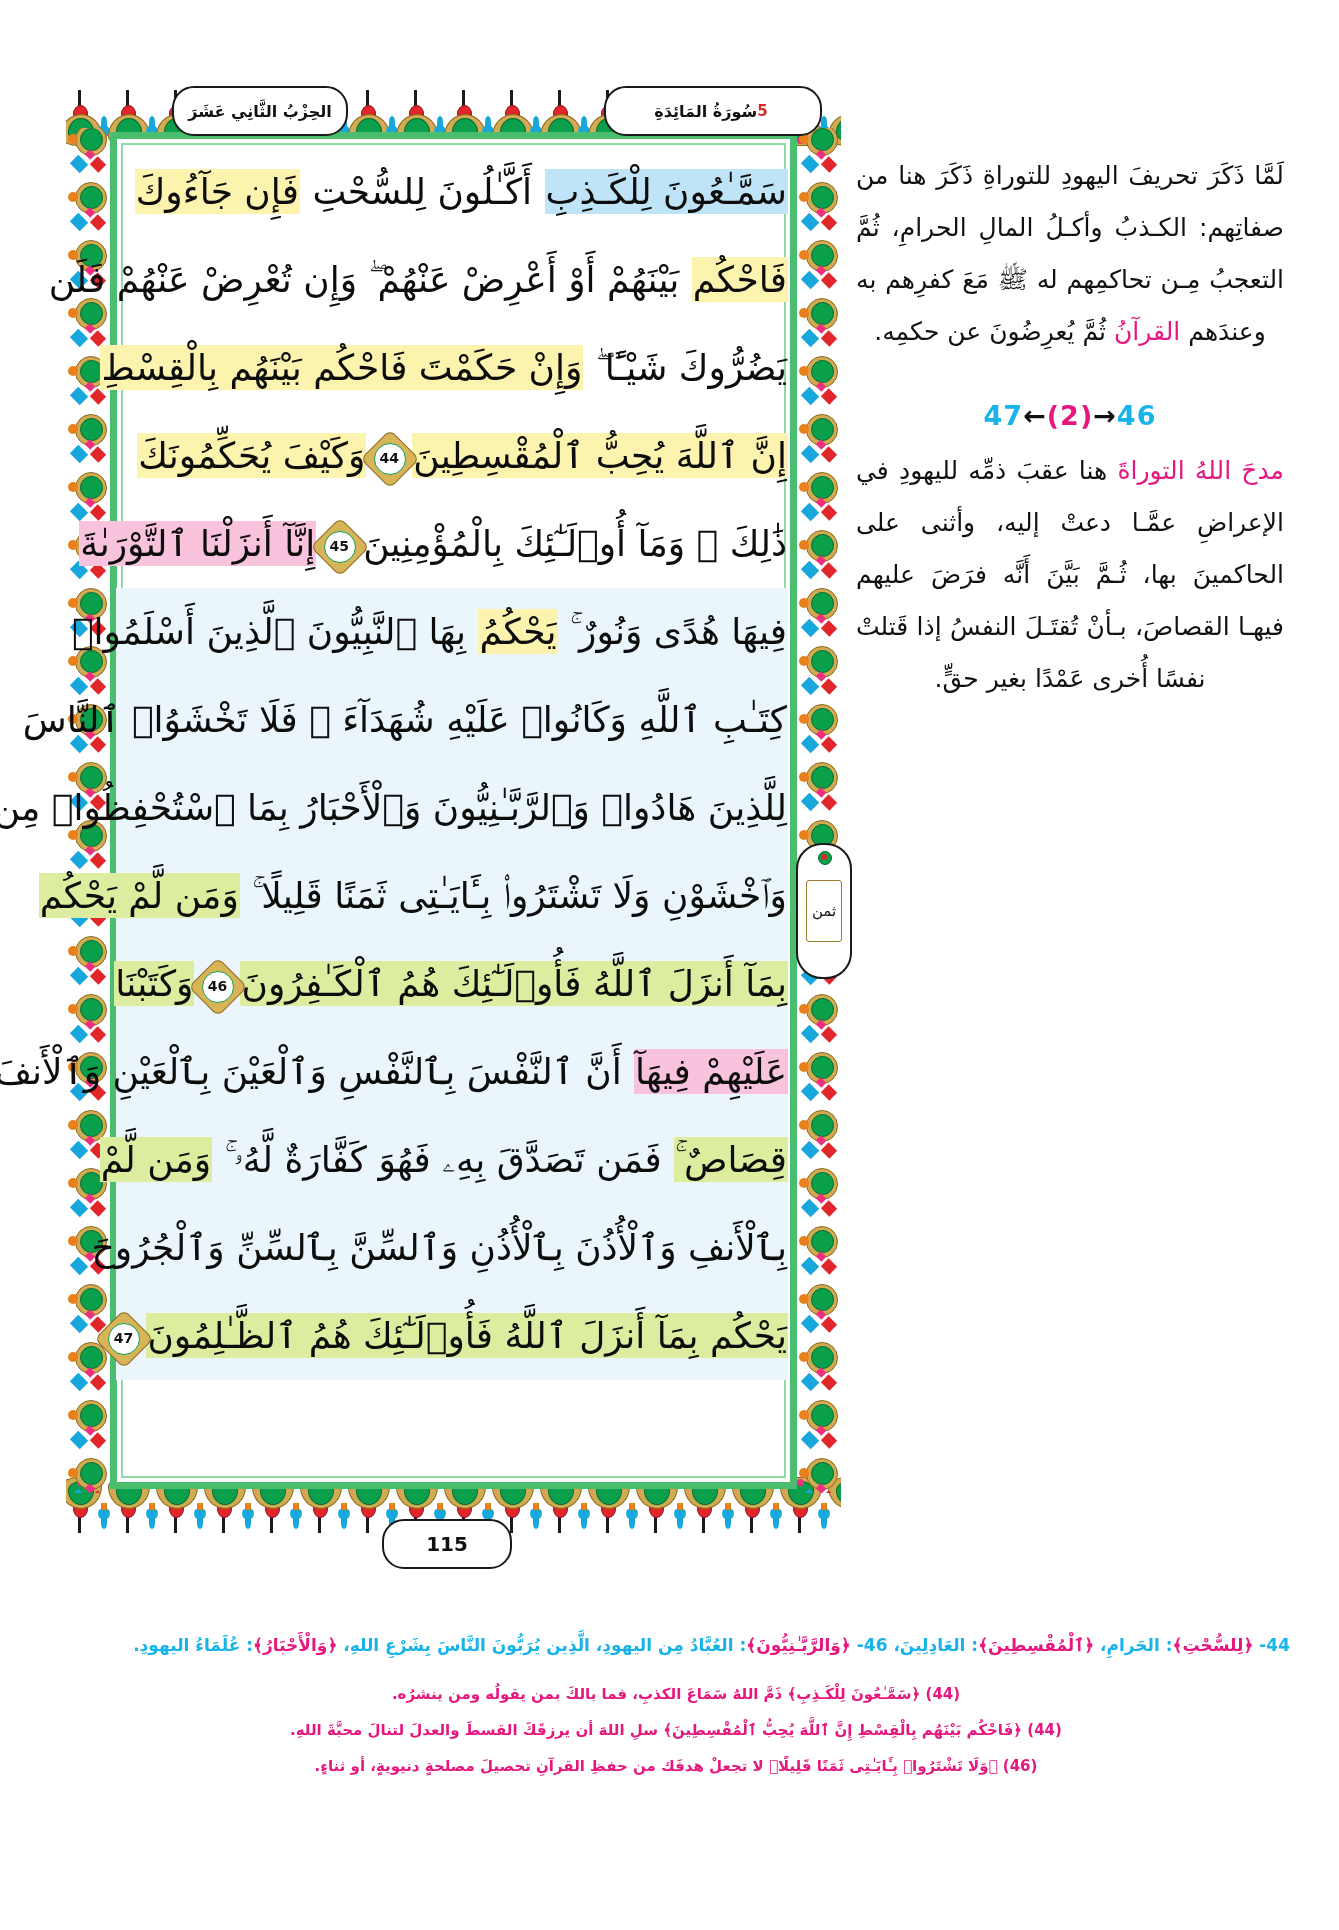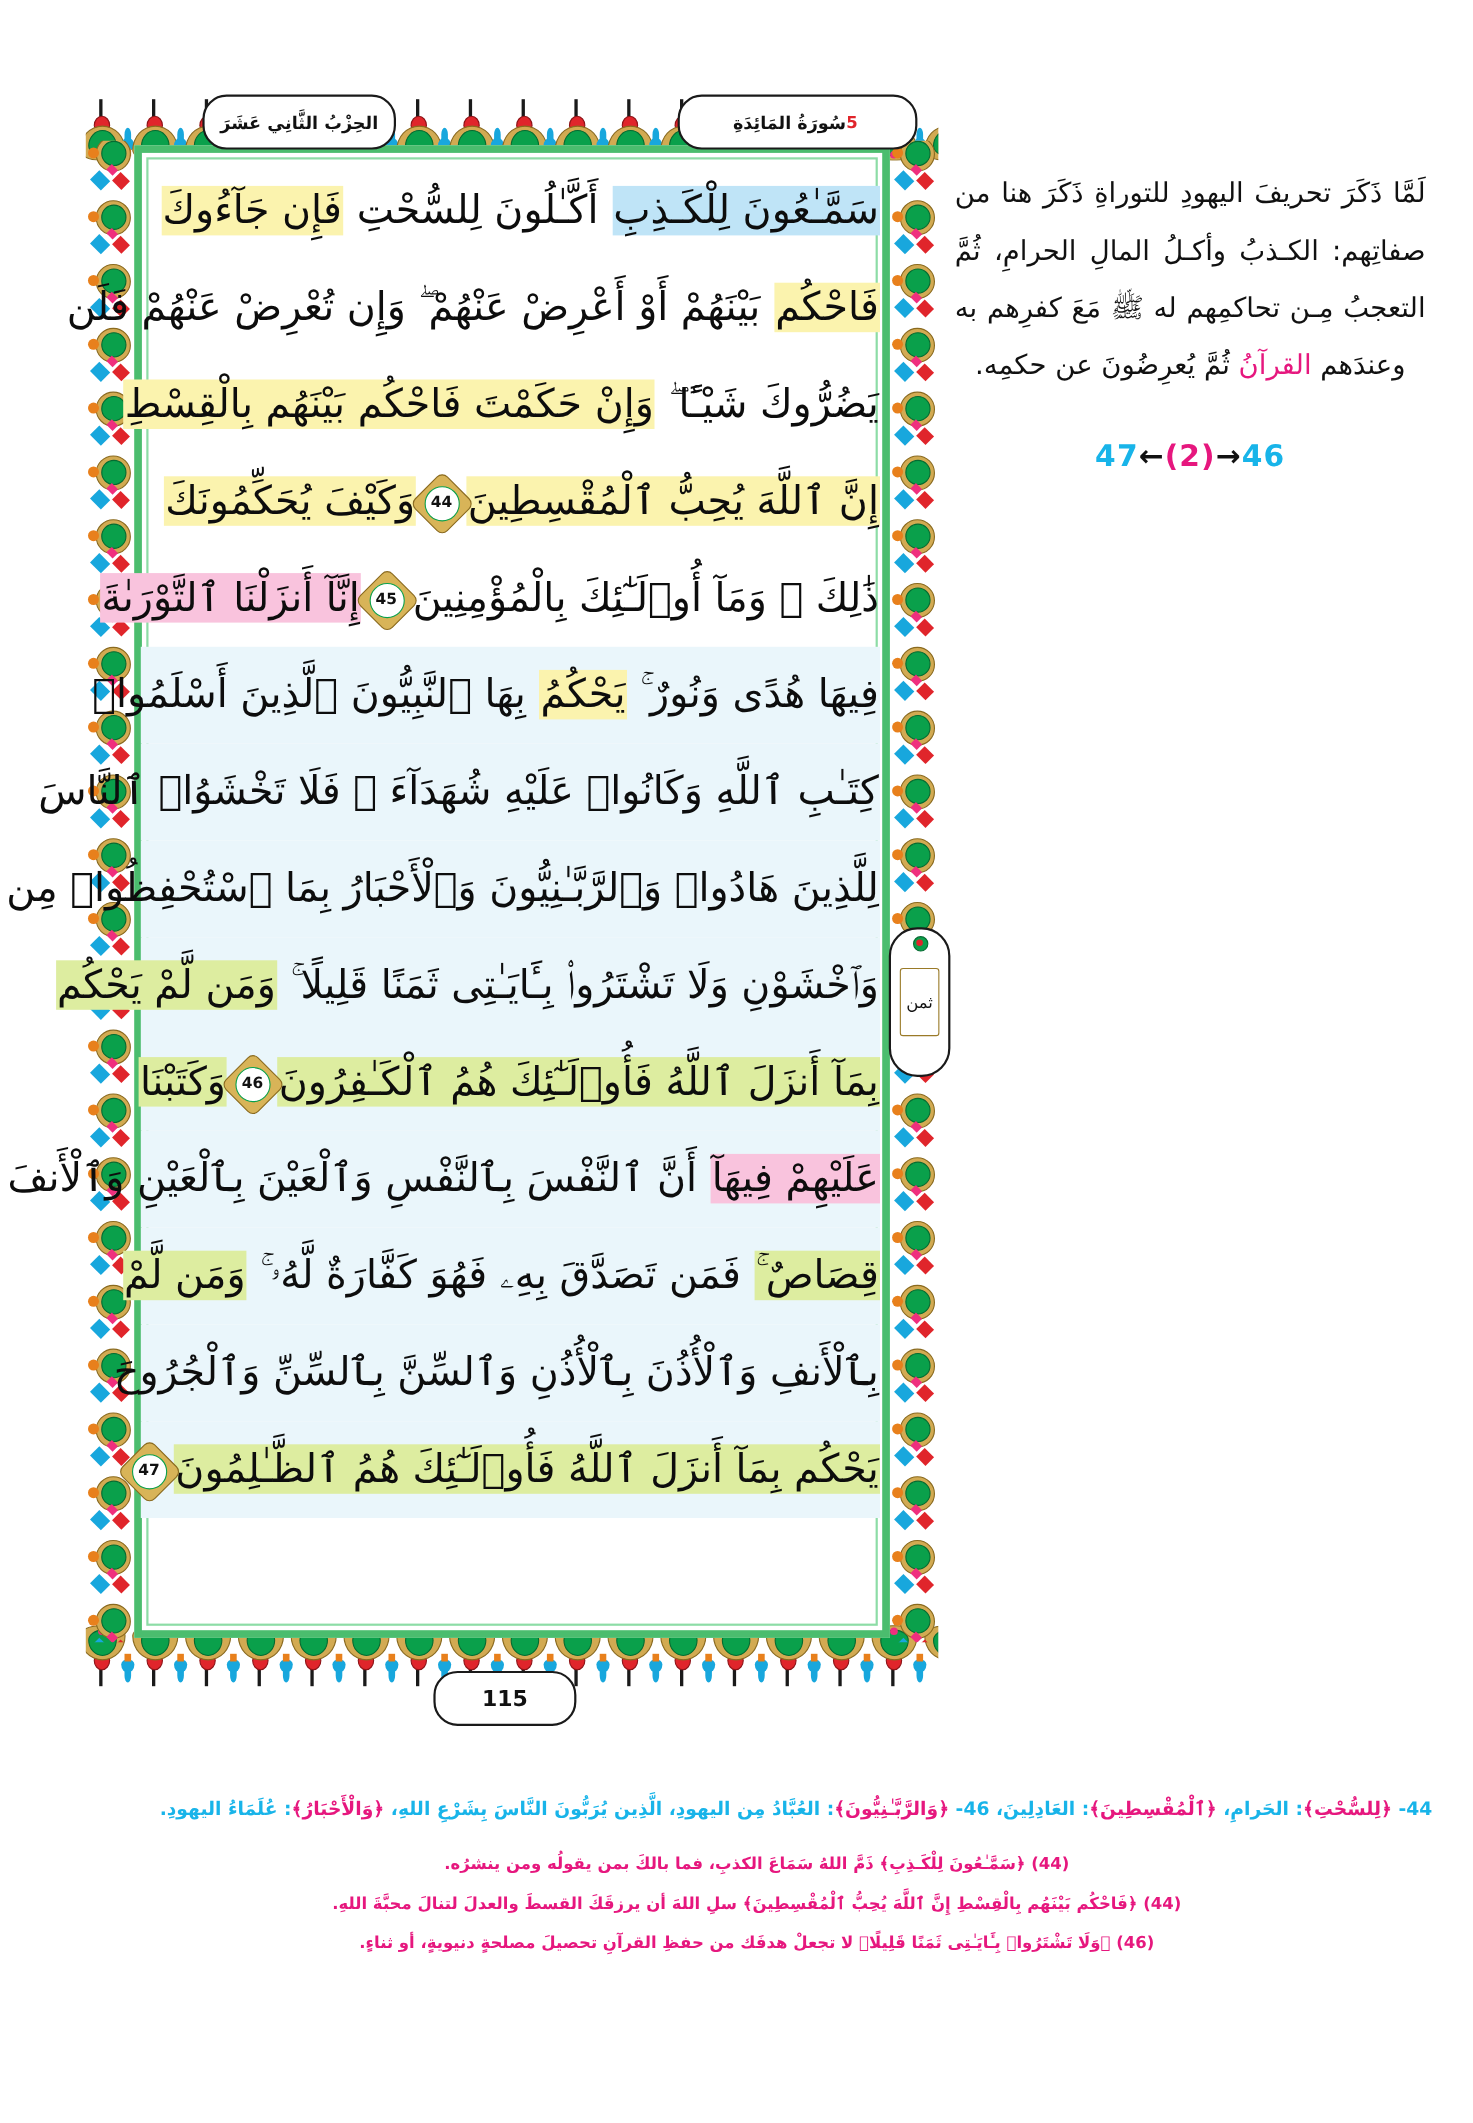--- a/index.html
+++ b/index.html
@@ -1,20 +1,20 @@
 <!DOCTYPE html>
 <html lang="ar" dir="rtl"><head>
 <meta charset="utf-8">
 <style>
   html,body{margin:0;padding:0;background:#ffffff;}
   body{width:1339px;height:1930px;position:relative;overflow:hidden;
        font-family:"DejaVu Sans","Liberation Sans",sans-serif;}
 
   
-  #page{position:absolute;left:16px;top:0;width:1076px;height:1930px;background:#fff;}
+  #page{position:absolute;left:4px;top:0;width:1076px;height:1930px;background:#fff;}
 
   
   #mushaf{position:absolute;left:62px;top:88px;width:775px;height:1445px;}
 
   .orn-band{position:absolute;background-repeat:repeat;}
 
   
   #orn-top{left:0;top:0;width:775px;height:58px;overflow:hidden;}
   #orn-bottom{left:0;bottom:0;width:775px;height:58px;overflow:hidden;}
   #orn-left{left:0;top:40px;width:44px;bottom:40px;overflow:hidden;}
@@ -962,20 +962,21 @@
     </div>
 
   <div id="pagenum-cart">
     <span>115</span>
   </div>
 
   <div id="commentary">
       <div class="c-body"><span>لَمَّا ذَكَرَ تحريفَ اليهودِ للتوراةِ ذَكَرَ هنا من صفاتِهم: الكـذبُ وأكـلُ المالِ الحرامِ، ثُمَّ التعجبُ مِـن تحاكمِهم له ﷺ مَعَ كفرِهم به وعندَهم </span><span class="hi">القرآنُ</span><span> ثُمَّ يُعرِضُونَ عن حكمِه.</span></div>
       <div class="c-gap"></div>
       <div class="c-head"><span class="vnum">47</span><span class="arrow">←</span><span class="gnum">(2)</span><span class="arrow">→</span><span class="vnum">46</span></div>
+      <div class="c-body"><span></span><span class="hi">مدحَ اللهُ التوراةَ</span><span> هنا عقبَ ذمِّه لليهودِ في الإعراضِ عمَّـا دعتْ إليه، وأثنى على الحاكمينَ بها، ثُـمَّ بَيَّنَ أَنَّه فرَضَ عليهم فيهـا القصاصَ، بـأنْ تُقتَـلَ النفسُ إذا قَتلتْ نفسًا أُخرى عَمْدًا بغير حقٍّ.</span></div>
     </div>
 
   <div id="footnotes">
     <div class="fn-glossary"><span>44- </span><span class="qw">﴿لِلسُّحْتِ﴾</span><span>: الحَرامِ، </span><span class="qw">﴿ٱلْمُقْسِطِينَ﴾</span><span>: العَادِلِينَ، 46- </span><span class="qw">﴿وَالرَّبَّـٰنِيُّونَ﴾</span><span>: العُبَّادُ مِن اليهودِ، الَّذِين يُرَبُّونَ النَّاسَ بِشَرْعِ اللهِ، </span><span class="qw">﴿وَالْأَحْبَارُ﴾</span><span>: عُلَمَاءُ اليهودِ.</span></div>
     <div class="fn-list">
         <div class="fn-row"><span>(44) </span><span>﴿سَمَّـٰعُونَ لِلْكَـذِبِ﴾</span><span> ذَمَّ اللهُ سَمَاعَ الكذبِ، فما بالكَ بمن يقولُه ومن ينشرُه.</span></div>
         <div class="fn-row"><span>(44) </span><span>﴿فَاحْكُم بَيْنَهُم بِالْقِسْطِ إِنَّ ٱللَّهَ يُحِبُّ ٱلْمُقْسِطِينَ﴾</span><span> سلِ اللهَ أن يرزقَكَ القسطَ والعدلَ لتنالَ محبَّةَ اللهِ.</span></div>
         <div class="fn-row"><span>(46) </span><span>﴿وَلَا تَشْتَرُوا۟ بِـَٔايَـٰتِى ثَمَنًا قَلِيلًا﴾</span><span> لا تجعلْ هدفَك من حفظِ القرآنِ تحصيلَ مصلحةٍ دنيويةٍ، أو ثناءٍ.</span></div>
       </div>
   </div>

